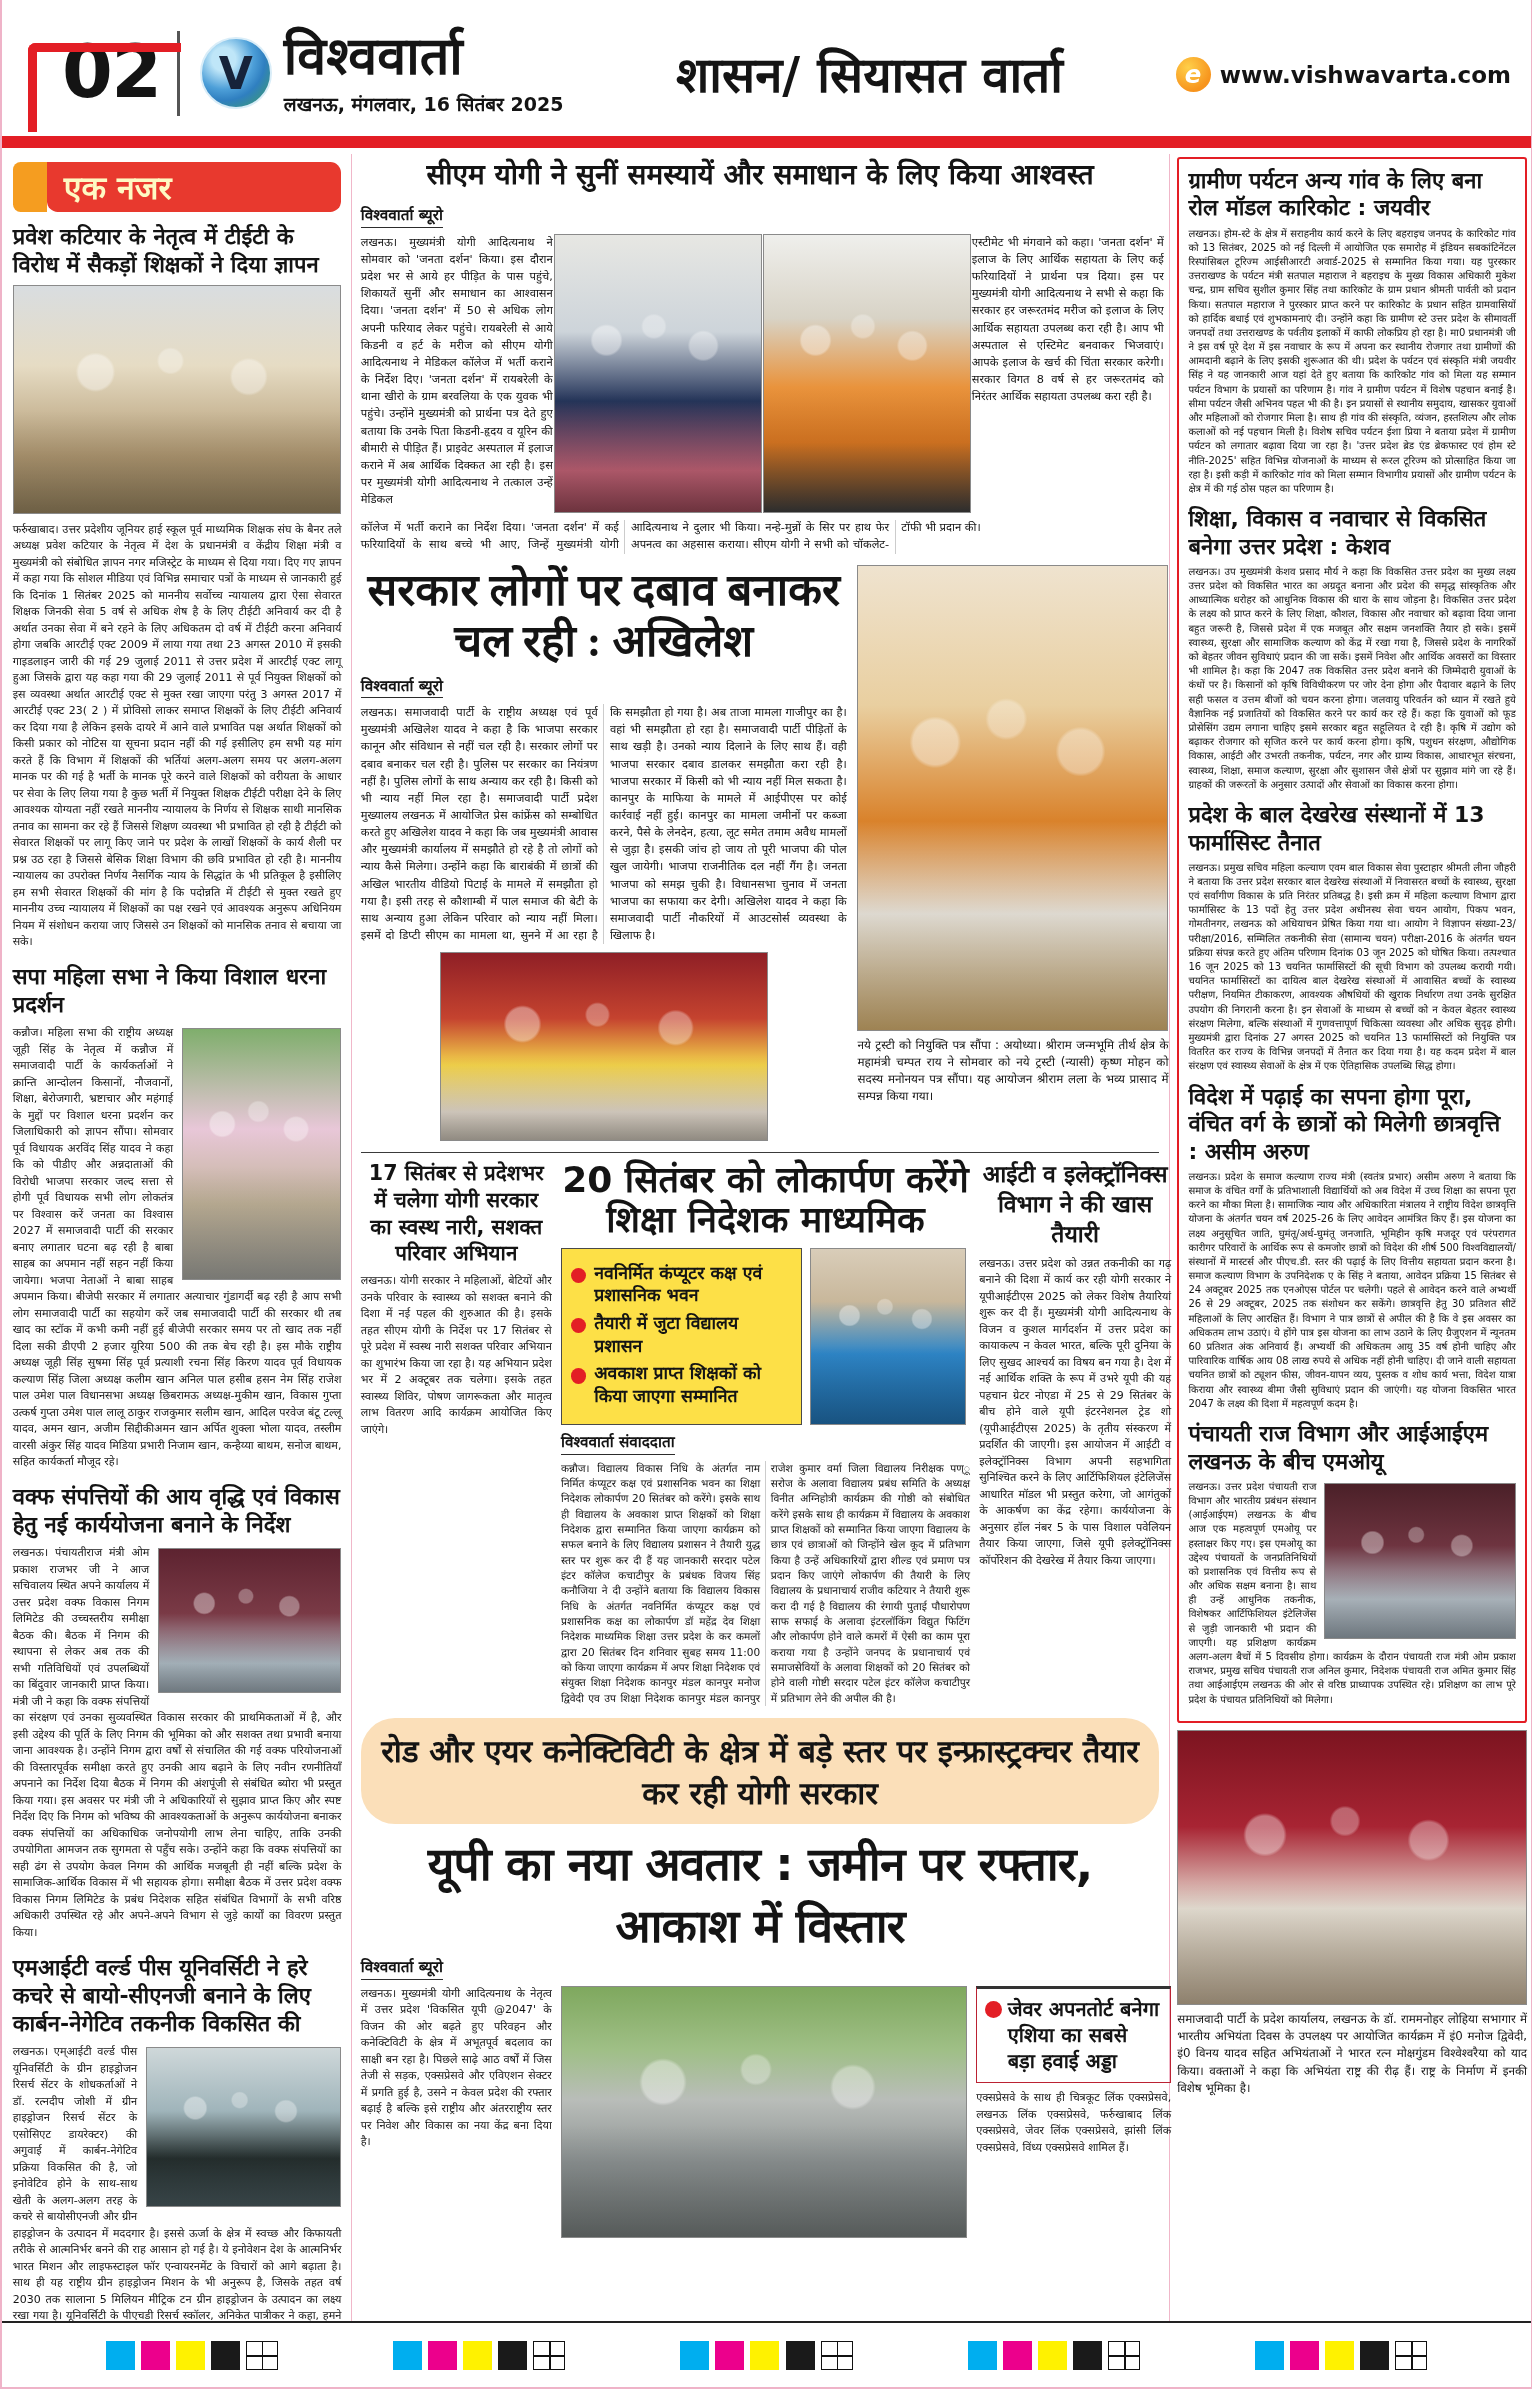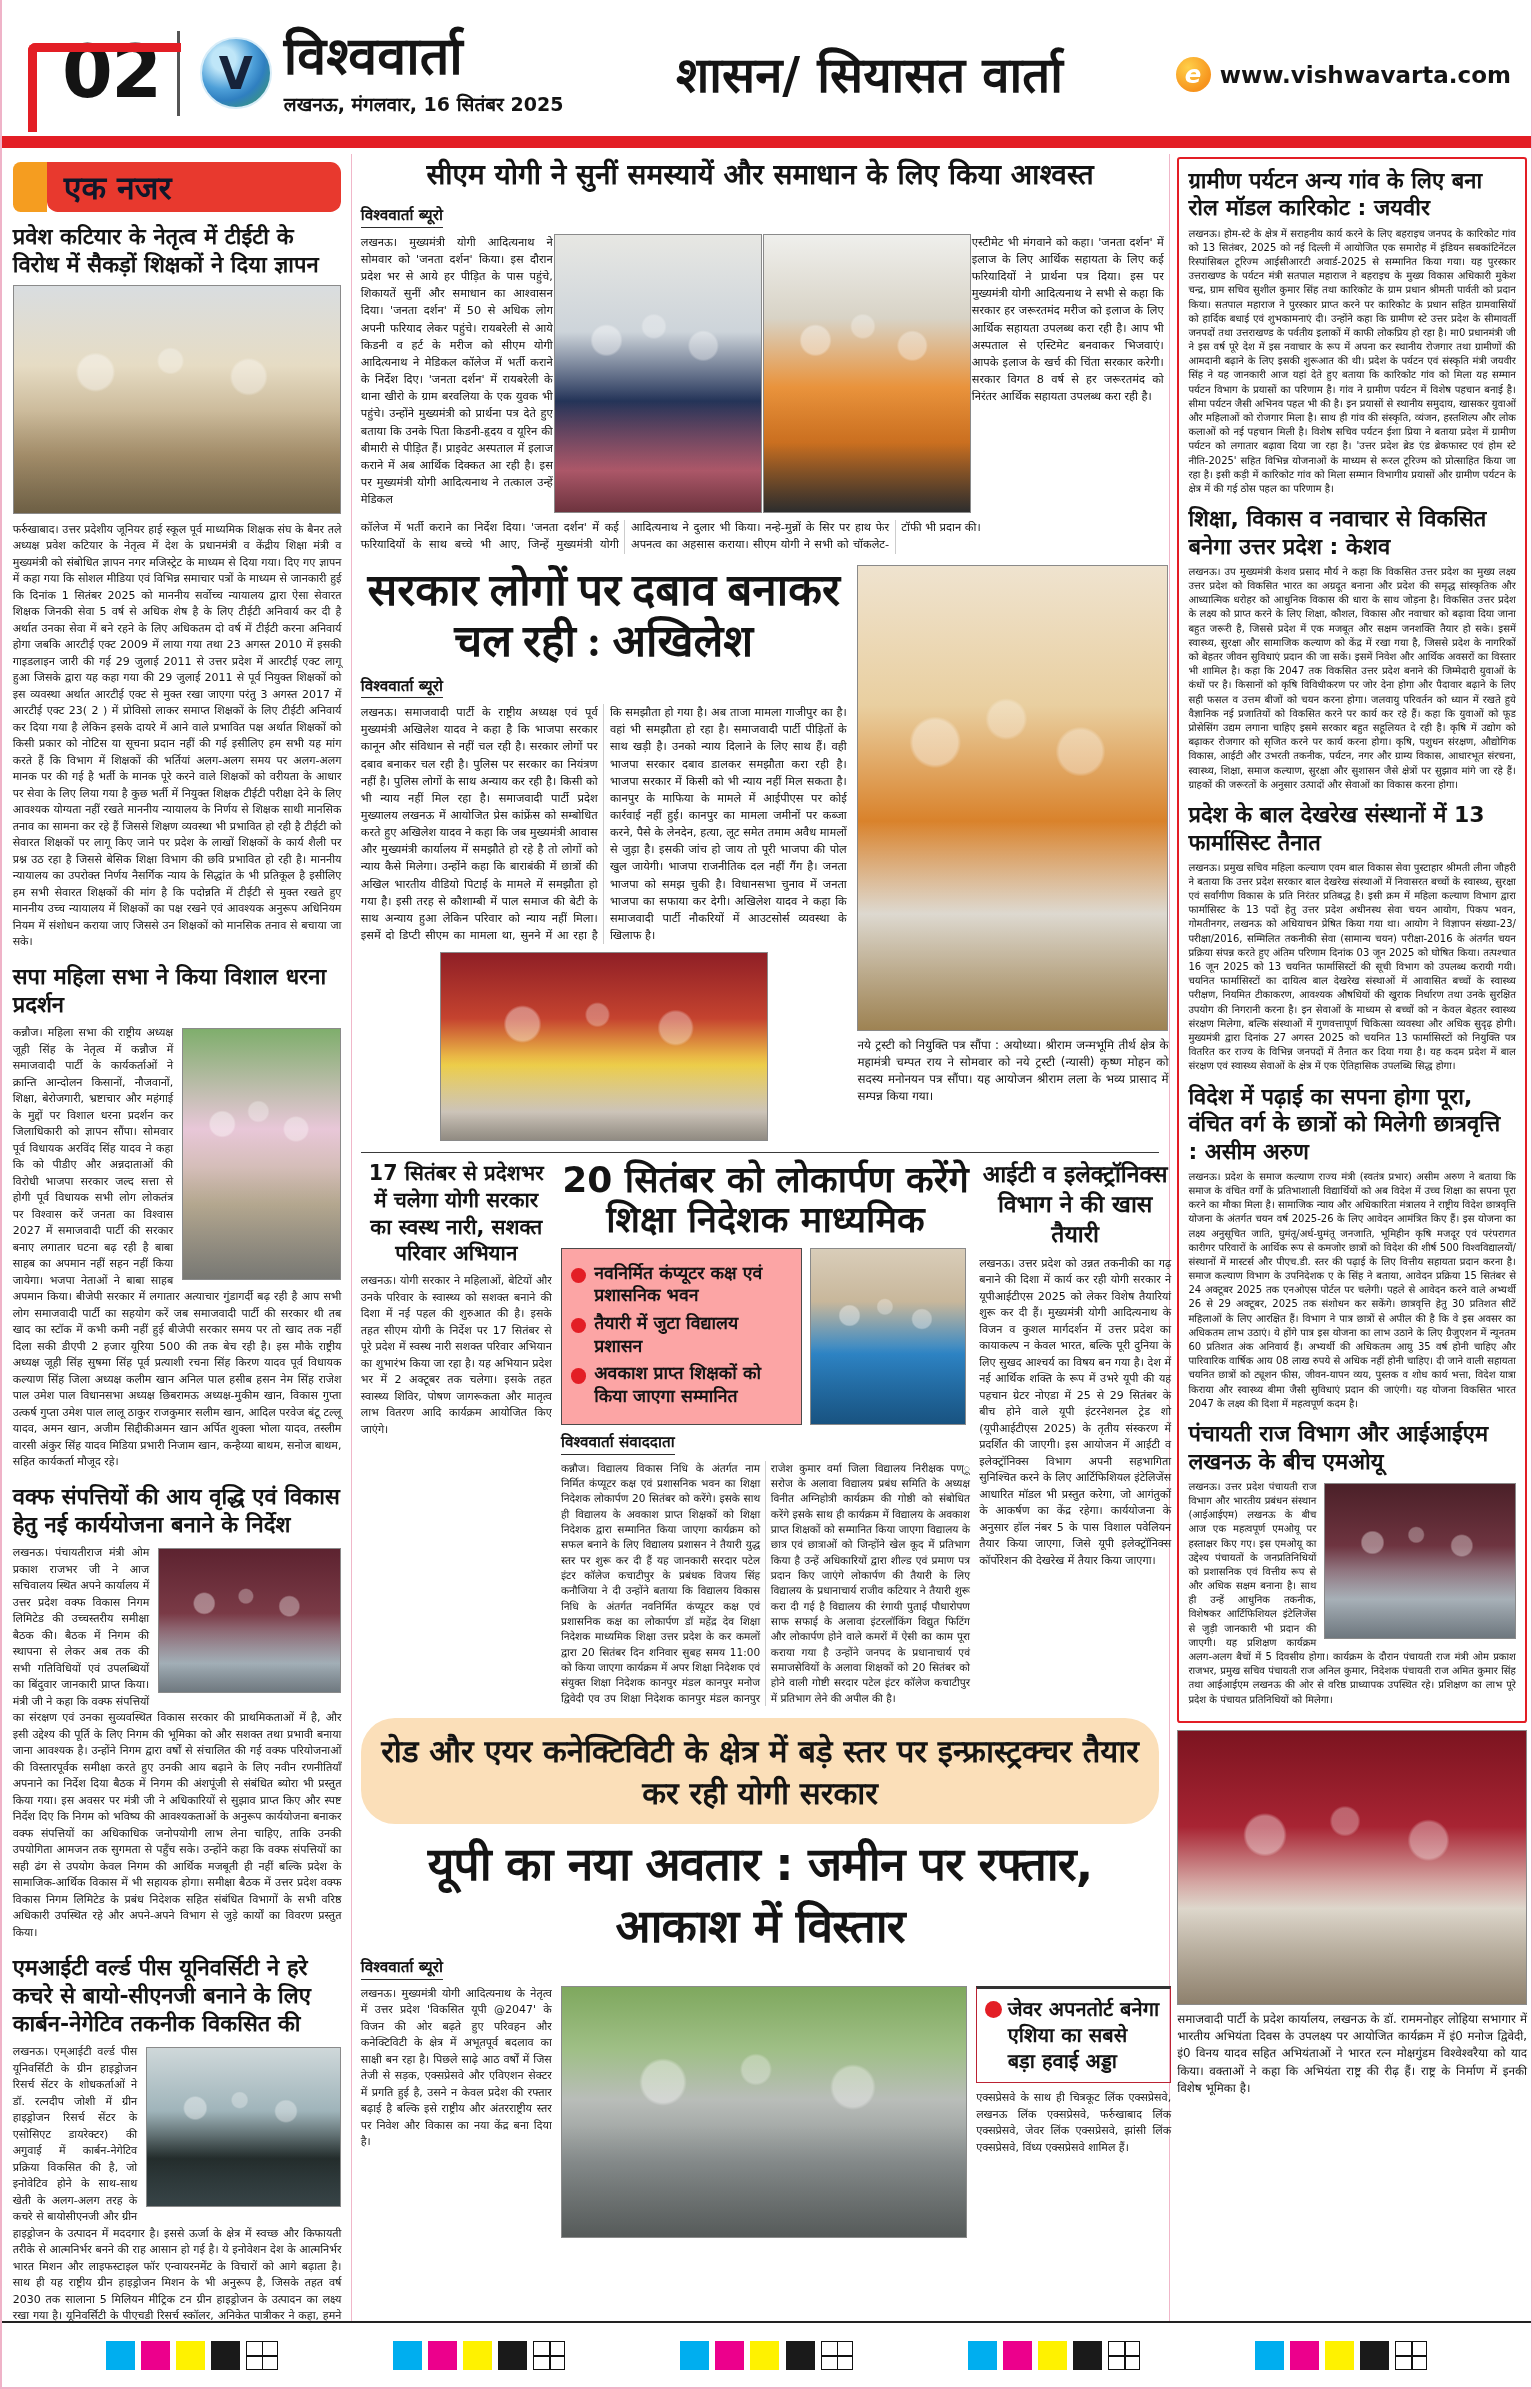--- a/index.html
+++ b/index.html
@@ -27,21 +27,21 @@
   .site-url { font-size:23px; font-weight:800; }
   .red-bar { height:12.2px; background:#e31e25; margin:0; }
   
   .content { display:grid; grid-template-columns:342px 818px 359px; padding:6.1px 6.1px 0 7.6px; }
   .col-left { padding:3.1px 9.2px 0 3.1px; border-right:1.5px solid #f0b7c9; }
   .col-center { padding:0 9.2px; border-right:1.5px solid #f0b7c9; }
   .col-right { padding:3.1px 1.5px 0 7.6px; }
   
   .ek-nazar { display:flex; align-items:center; height:50px; margin:4.6px 0 10.7px; }
   .ek-orange { width:34px; height:50px; background:#f59d20; border-radius:7.6px 0 0 7.6px; }
-  .ek-red { flex:1; height:50px; background:#e8392e; border-radius:0 10.7px 10.7px 10.7px; color:#0f172a;
+  .ek-red { flex:1; height:50px; background:#e8392e; border-radius:0 10.7px 10.7px 10.7px; color:#fef9c3;
             font-size:32px; font-weight:800; display:flex; align-items:center; padding-left:17px; }
   .l-art { margin-bottom:12.2px; }
   .l-art h3 { font-size:22px; font-weight:800; line-height:1.28; margin-bottom:6.1px; }
   .l-body { font-size:11px; line-height:1.5; text-align:justify; }
   .photo { background:#cfd6cd; border:0.8px solid #8a8a8a; position:relative; overflow:hidden; }
   .photo::after { content:""; position:absolute; inset:0;
       background:radial-gradient(circle at 25% 38%, rgba(255,255,255,.38) 0 6%, transparent 7%),
                  radial-gradient(circle at 48% 33%, rgba(255,255,255,.30) 0 5%, transparent 6%),
                  radial-gradient(circle at 72% 40%, rgba(255,255,255,.34) 0 6%, transparent 7%),
                  linear-gradient(180deg, rgba(0,0,0,0) 55%, rgba(0,0,0,.22) 100%); }
@@ -66,21 +66,21 @@
   .ayodhya-box { display:flex; flex-direction:column; }
   .ph-ayodhya { width:100%; height:466px; background:linear-gradient(180deg,#efe3cf 0%,#e9cfa0 30%,#d9822b 55%,#f5f0e6 75%,#caa76a 100%); }
   .caption { font-size:11.8px; line-height:1.45; text-align:justify; margin-top:6.1px; }
   
   .band { border-top:1.5px solid #3a3a3a; margin-top:10.7px; padding-top:7.6px;
           display:grid; grid-template-columns:191px 409px 192px; gap:9.2px; }
   .swasth h3 { font-size:20.6px; font-weight:800; text-align:center; line-height:1.3; margin-bottom:6.1px; }
   .small-body { font-size:11px; line-height:1.5; text-align:justify; }
   .lok h2 { font-size:36px; font-weight:800; text-align:center; line-height:1.12; margin-bottom:7.6px; }
   .lok-top { display:grid; grid-template-columns:241px 156px; gap:7.6px; margin-bottom:6.1px; }
-  .bullet-box { background:#fca5a5; border:1.5px solid #4a4a4a; padding:7.6px 9.2px; }
+  .bullet-box { background:#fde047; border:1.5px solid #4a4a4a; padding:7.6px 9.2px; }
   .bullet-box li { list-style:none; font-size:17.6px; font-weight:800; line-height:1.3; margin:4.6px 0; position:relative; padding-left:23px; }
   .bullet-box li::before { content:""; position:absolute; left:0; top:6.1px; width:15.3px; height:15.3px; border-radius:50%; background:#e31e25; }
   .ph-portrait { width:100%; height:177px; background:linear-gradient(180deg,#d9cdb9 0%,#c8b79b 30%,#2e86c8 60%,#1f6aa5 100%); }
   .lok-cols { column-count:2; column-gap:10.7px; column-rule:0.8px solid #ccc; font-size:10.5px; line-height:1.46; text-align:justify; }
   .itd h3 { font-size:23px; font-weight:700; text-align:center; line-height:1.3; margin-bottom:6.1px; }
   
   .strip { background:#fbdfb9; border-radius:34px; text-align:center; font-size:31px; font-weight:800; padding:10.7px 12.2px; margin:12.2px 0 7.6px; }
   .infra-headline { font-size:46px; font-weight:800; text-align:center; letter-spacing:-0.8px; margin-bottom:1px; }
   .infra-top { display:grid; grid-template-columns:191px 406px 195px; gap:9.2px; }
   .ph-expressway { width:100%; height:252px; background:linear-gradient(180deg,#7fa85e 0%,#9fbf86 25%,#b9bdb9 45%,#8e9494 70%,#6e7473 100%); }

